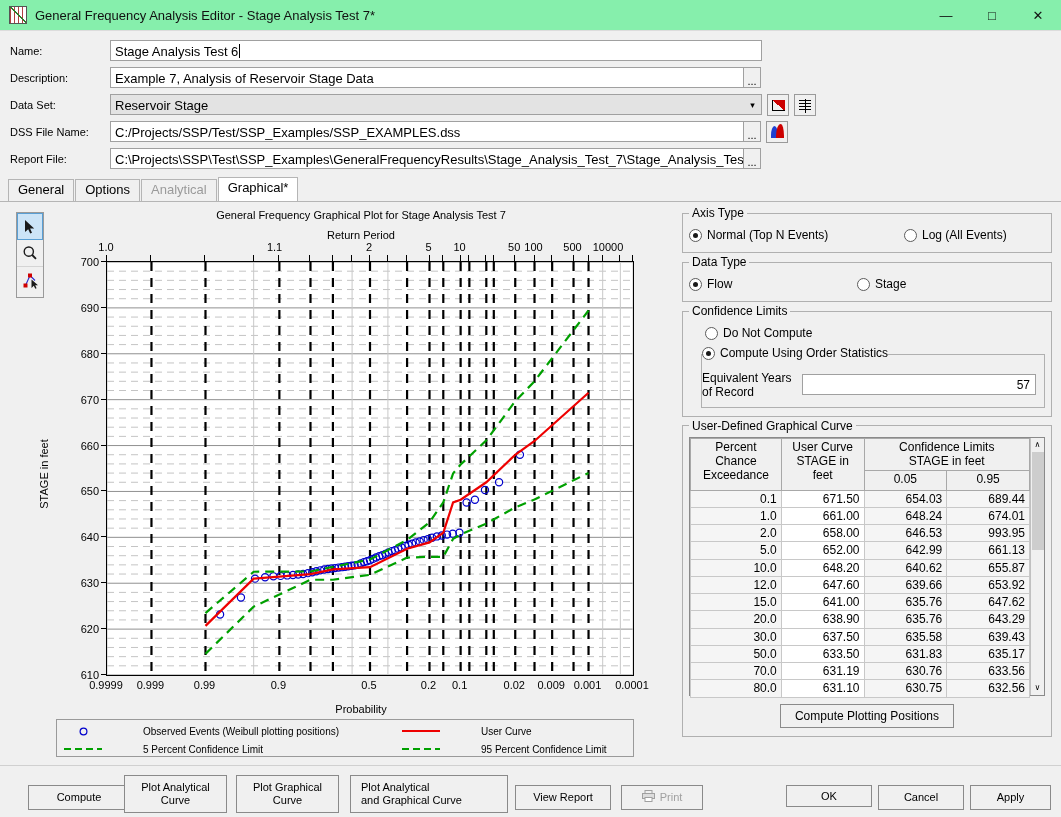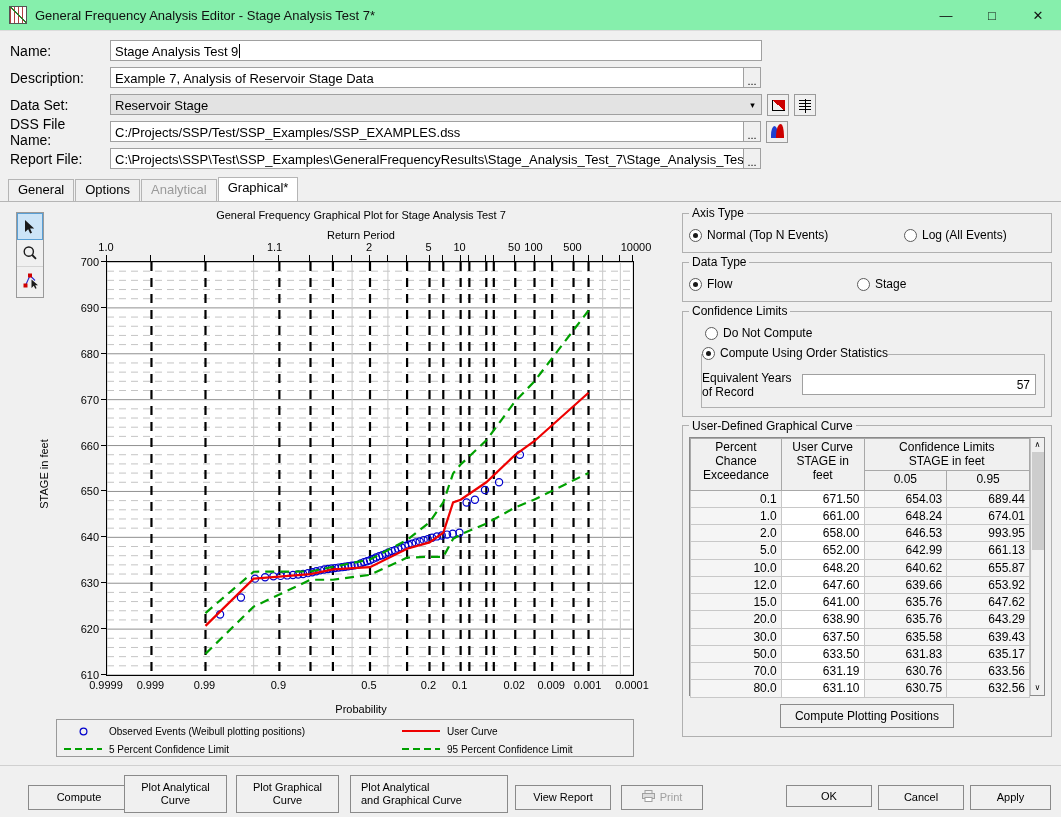--- a/index.html
+++ b/index.html
@@ -31,21 +31,21 @@
   #titlebar .ttext{ font-size:13px; color:#111; }
   #wincontrols{ margin-left:auto; display:flex; height:31px; }
   #wincontrols div{
     width:46px; height:31px; display:flex; align-items:center; justify-content:center;
     font-size:13px; color:#111;
   }
 
   
   #form{ padding:6px 0 0 0; }
   .frow{ display:flex; align-items:center; height:27px; padding-left:10px; }
-  .flabel{ width:100px; font-size:14px; }
+  .flabel{ width:100px; font-size:11px; }
   .ftext{
     flex:1; height:21px; background:#fff; border:1px solid #a0a0a0;
     font-size:13px; padding:1px 4px; line-height:19px;
     white-space:nowrap; overflow:hidden; position:relative;
   }
   .ftext.gray{ background:#e3e3e3; }
   .caret{ display:inline-block; width:1px; height:14px; background:#000;
           vertical-align:-2px; margin-left:1px; }
   .dots{
     width:18px; height:21px; border:1px solid #a0a0a0; background:#f0f0f0;
@@ -126,21 +126,21 @@
     white-space:nowrap;
   }
   #xlabels span{ position:absolute; font-size:11px; transform:translateX(-50%); }
   #xtitle{ position:absolute; width:100%; text-align:center; top:497px; font-size:11px; }
 
   #legend{
     position:absolute; left:48px; top:513px; width:578px; height:38px;
     border:1px solid #9a9a9a; background:#f0f0f0; font-size:10px;
   }
   .lgrow{ display:flex; height:18px; align-items:center; }
-  .lgitem{ display:flex; align-items:center; }
+  .lgitem{ display:flex; align-items:center;gap:34px; }
   .lgmark{ width:52px; display:flex; align-items:center; justify-content:center; }
 
   
   #right{ position:absolute; left:682px; top:4px; width:370px; height:552px; }
   fieldset{
     border:1px solid #b0b0b0; margin:0 0 2px 0; padding:4px 6px 6px 6px;
     background:#f0f0f0;
   }
   legend{ font-size:12px; padding:0 3px; }
   .radio{ display:inline-flex; align-items:center; font-size:12px; }
@@ -207,21 +207,21 @@
     <div>□</div>
     <div class="cls">✕</div>
   </div>
 </div>
 
 <div id="form">
 
   <div class="frow">
     <div class="flabel">Name:</div>
     <div class="ftext" style="flex:none;width:652px;">
-      <span>Stage Analysis Test 9</span><span class="caret"></span>
+      <span>Stage Analysis Test 6</span><span class="caret"></span>
     </div>
   </div>
 
   <div class="frow">
     <div class="flabel">Description:</div>
     <div class="ftext" style="flex:none;width:634px;">Example 7, Analysis of Reservoir Stage Data</div>
     <div class="dots">...</div>
   </div>
 
   <div class="frow">
@@ -286,21 +286,21 @@
       <div id="rpTitle">Return Period</div>
       <div id="rpTicks">
           <span style="left: 57.9982px; top: 0px;">1.0</span>
           <span style="left: 226.579px; top: 0px;">1.1</span>
           <span style="left: 321px; top: 0px;">2</span>
           <span style="left: 380.517px; top: 0px;">5</span>
           <span style="left: 411.628px; top: 0px;">10</span>
           <span style="left: 466.236px; top: 0px;">50</span>
           <span style="left: 485.514px; top: 0px;">100</span>
           <span style="left: 524.537px; top: 0px;">500</span>
-          <span style="left: 588px; top: 0px;">10000</span>
+          <span style="left: 560px; top: 0px;">10000</span>
         </div>
       <div id="ylabels">
           <span style="top: 56px; right: 575px;">700</span>
           <div style="position: absolute; left: 53px; top: 55px; width: 5px; height: 1px; background: rgb(0, 0, 0);"></div>
           <span style="top: 101.889px; right: 575px;">690</span>
           <div style="position: absolute; left: 53px; top: 100.889px; width: 5px; height: 1px; background: rgb(0, 0, 0);"></div>
           <span style="top: 147.778px; right: 575px;">680</span>
           <div style="position: absolute; left: 53px; top: 146.778px; width: 5px; height: 1px; background: rgb(0, 0, 0);"></div>
           <span style="top: 193.667px; right: 575px;">670</span>
           <div style="position: absolute; left: 53px; top: 192.667px; width: 5px; height: 1px; background: rgb(0, 0, 0);"></div>

